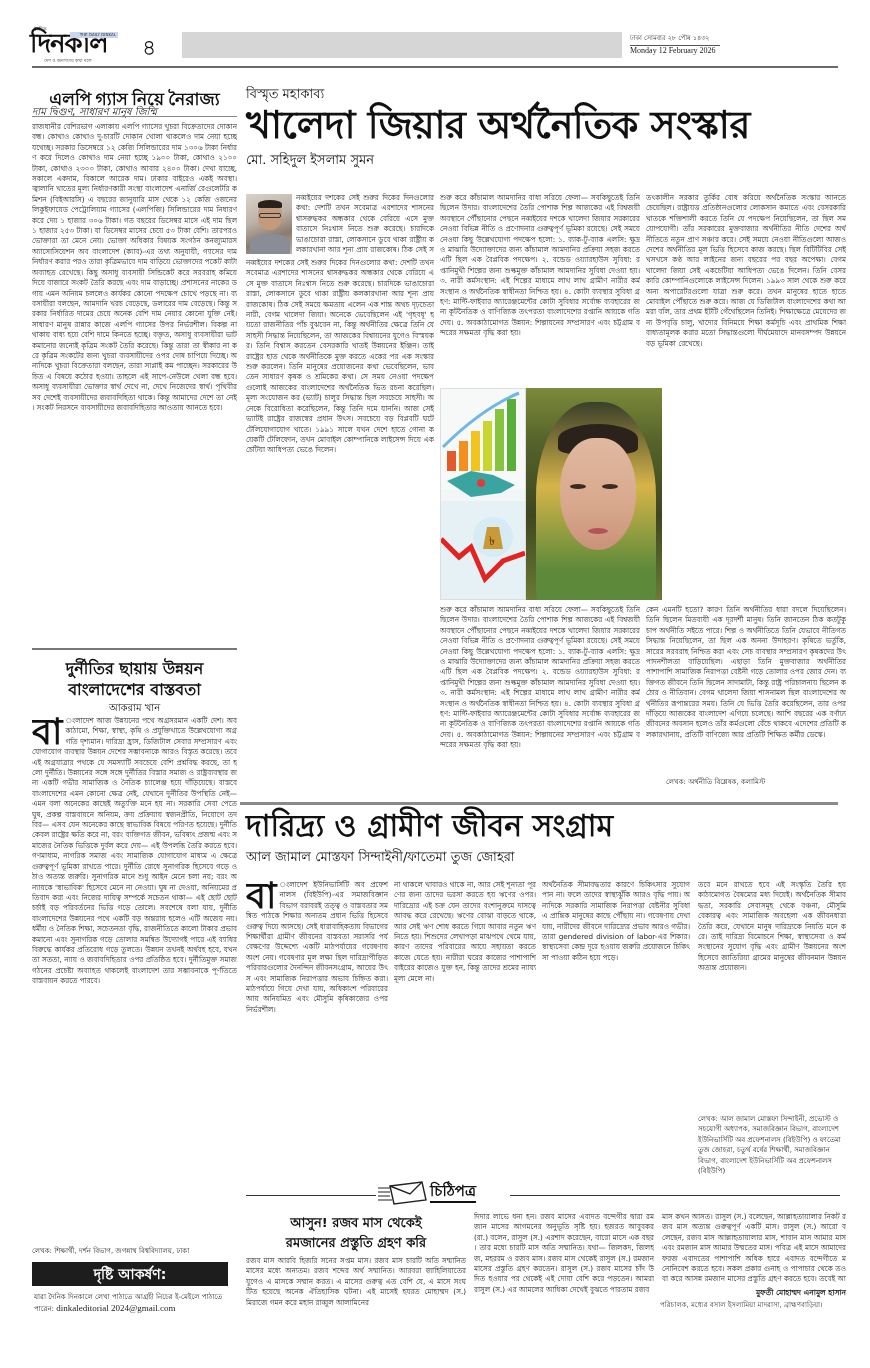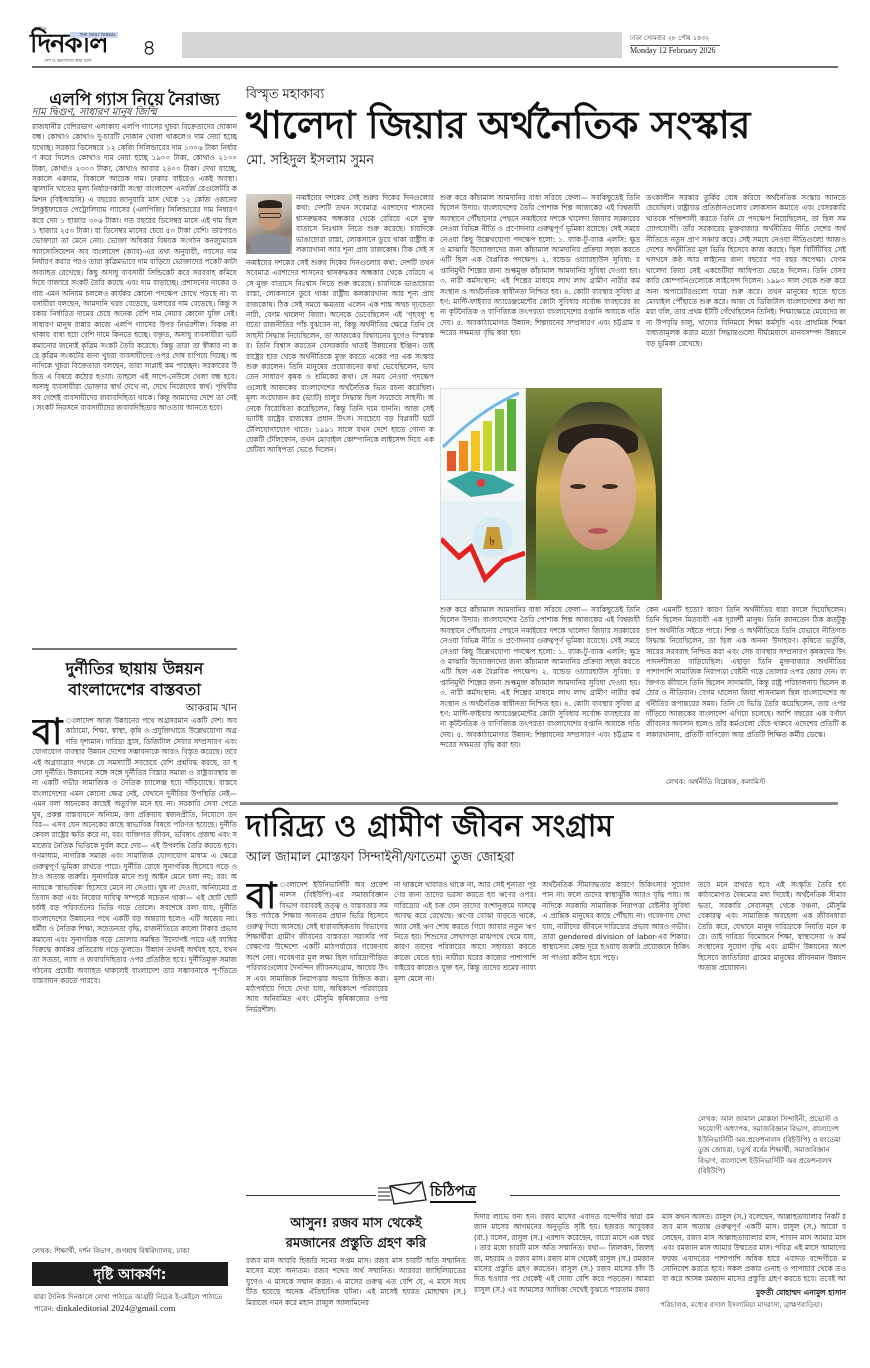--- a/index.html
+++ b/index.html
@@ -17,21 +17,21 @@
   .date-bn { position: absolute; left: 600px; top: 5px; font-size: 6.5px; color: #333; font-family: "DejaVu Serif", serif; border-bottom: 1px solid #555; padding-bottom: 1px; width: 90px; }
   .date-en { position: absolute; left: 600px; top: 18px; font-size: 8px; color: #222; font-family: "Liberation Serif", serif; }
   .section { position: absolute; left: 700px; top: -4px; font-size: 30px; color: #222; font-family: "DejaVu Sans", sans-serif; }
   #rule-top { left: 32px; top: 66px; width: 806px; height: 2px; background: #6b6b6b; }
   
   .h-left1 { left: 32px; top: 86px; width: 205px; text-align: center; font-size: 17px; font-weight: bold; color: #111; font-family: Liberation Serif, serif; }
   .h-left1-sub { left: 32px; top: 104px; width: 205px; text-align: left; font-size: 10px; color: #111; font-style: italic; }
   .rule-left-sub { left: 32px; top: 116px; width: 205px; height: 1px; background: #888; }
   .rule-left-mid { left: 32px; top: 648px; width: 205px; height: 2px; background: #777; }
   .h-left2 { left: 32px; top: 658px; width: 205px; text-align: center; font-size: 16px; font-weight: bold; color: #111; line-height: 21px; }
-  .left2-author { left: 32px; top: 700px; width: 205px; text-align: right; font-size: 10px; color: #111; }
+  .left2-author { left: 32px; top: 700px; width: 205px; text-align: center; font-size: 10px; color: #111; }
   .dropcap { font-family: "DejaVu Serif", serif; font-size: 36px; line-height: 30px; float: left; margin: 0 3px 0 0; font-weight: bold; color: #111; }
   .left-byline { left: 32px; top: 1245px; width: 205px; font-size: 7px; color: #222; }
   .attention-box { left: 32px; top: 1262px; width: 196px; height: 24px; background: #1d1d1d; color: #fff; text-align: center; font-size: 14px; font-weight: bold; line-height: 24px; }
   .attention-text { left: 34px; top: 1292px; width: 196px; font-size: 7px; line-height: 11px; color: #222; }
   .attention-email { font-family: "Liberation Serif", serif; font-size: 9px; color: #222; }
   
   .kicker { left: 246px; top: 84px; font-size: 13px; color: #111; }
   .h-main { left: 246px; top: 104px; width: 600px; font-size: 38px; font-weight: bold; color: #111; line-height: 42px; letter-spacing: -0.5px; }
   .main-author { left: 246px; top: 150px; font-size: 13px; color: #111; }
   .author-photo { left: 246px; top: 194px; width: 46px; height: 60px; background: linear-gradient(160deg, #d9d2c8 0%, #bdb3a8 40%, #8b7b6e 70%, #c0b6ad 100%); overflow: hidden; }

